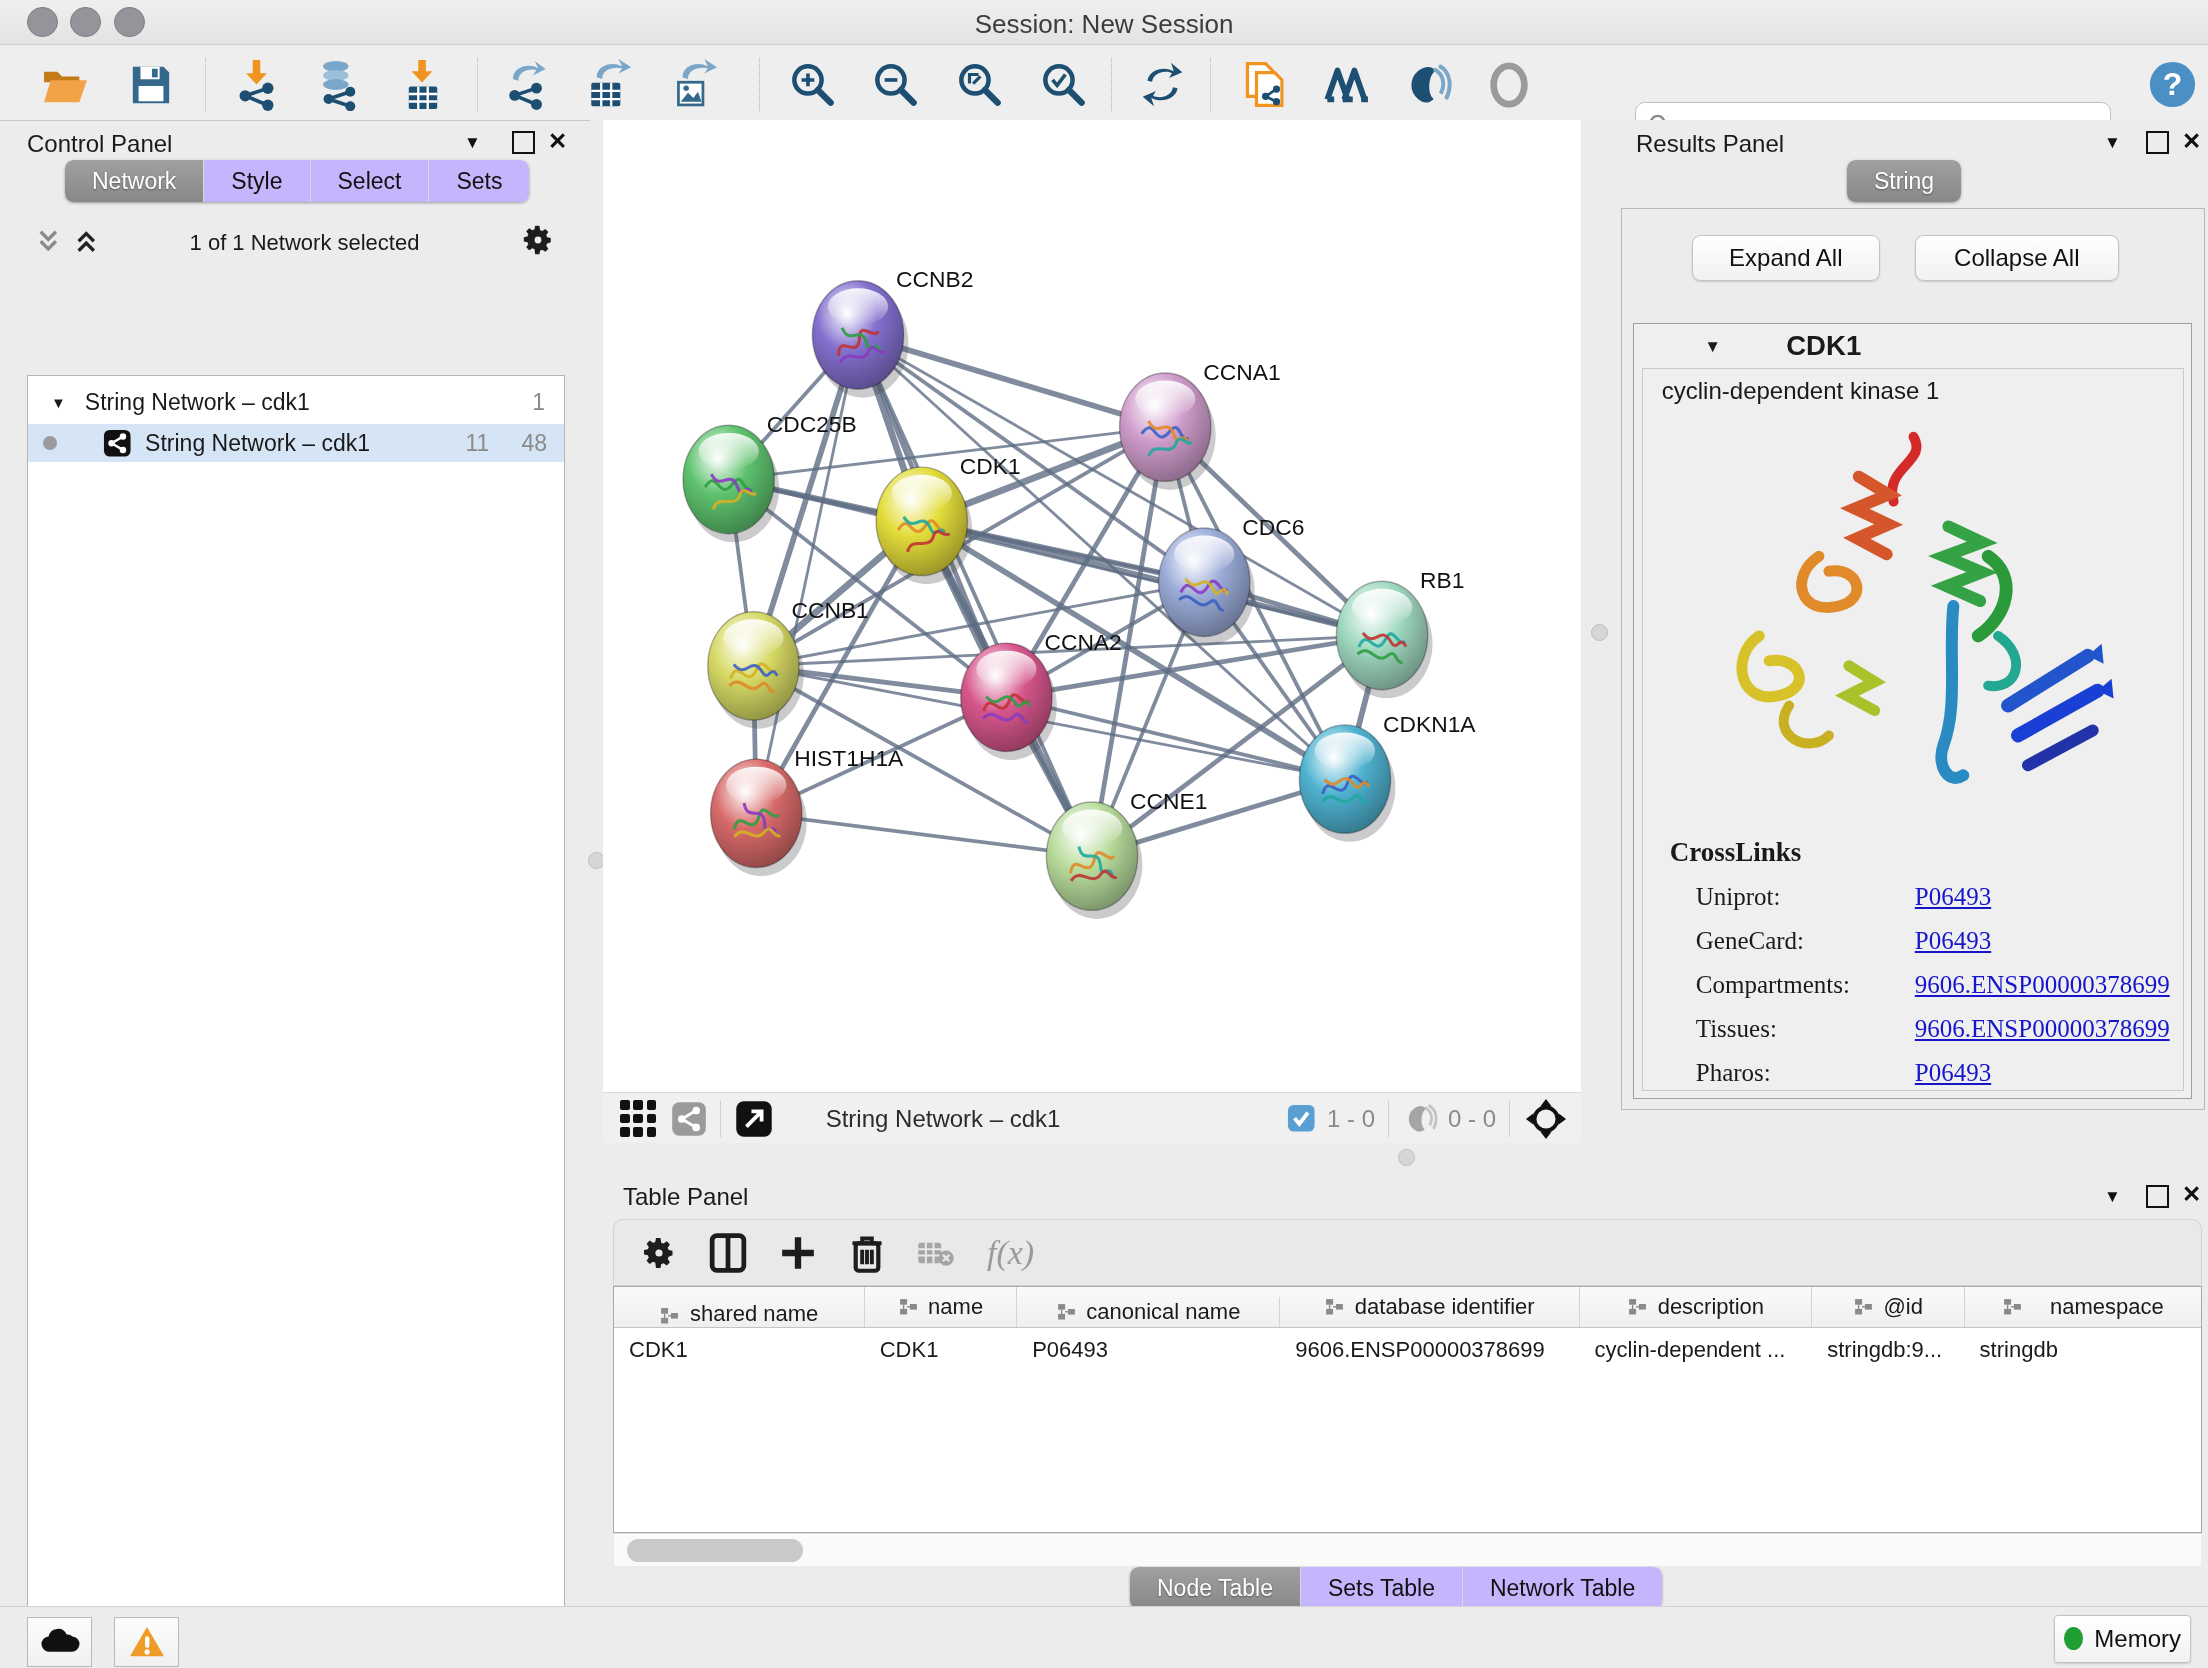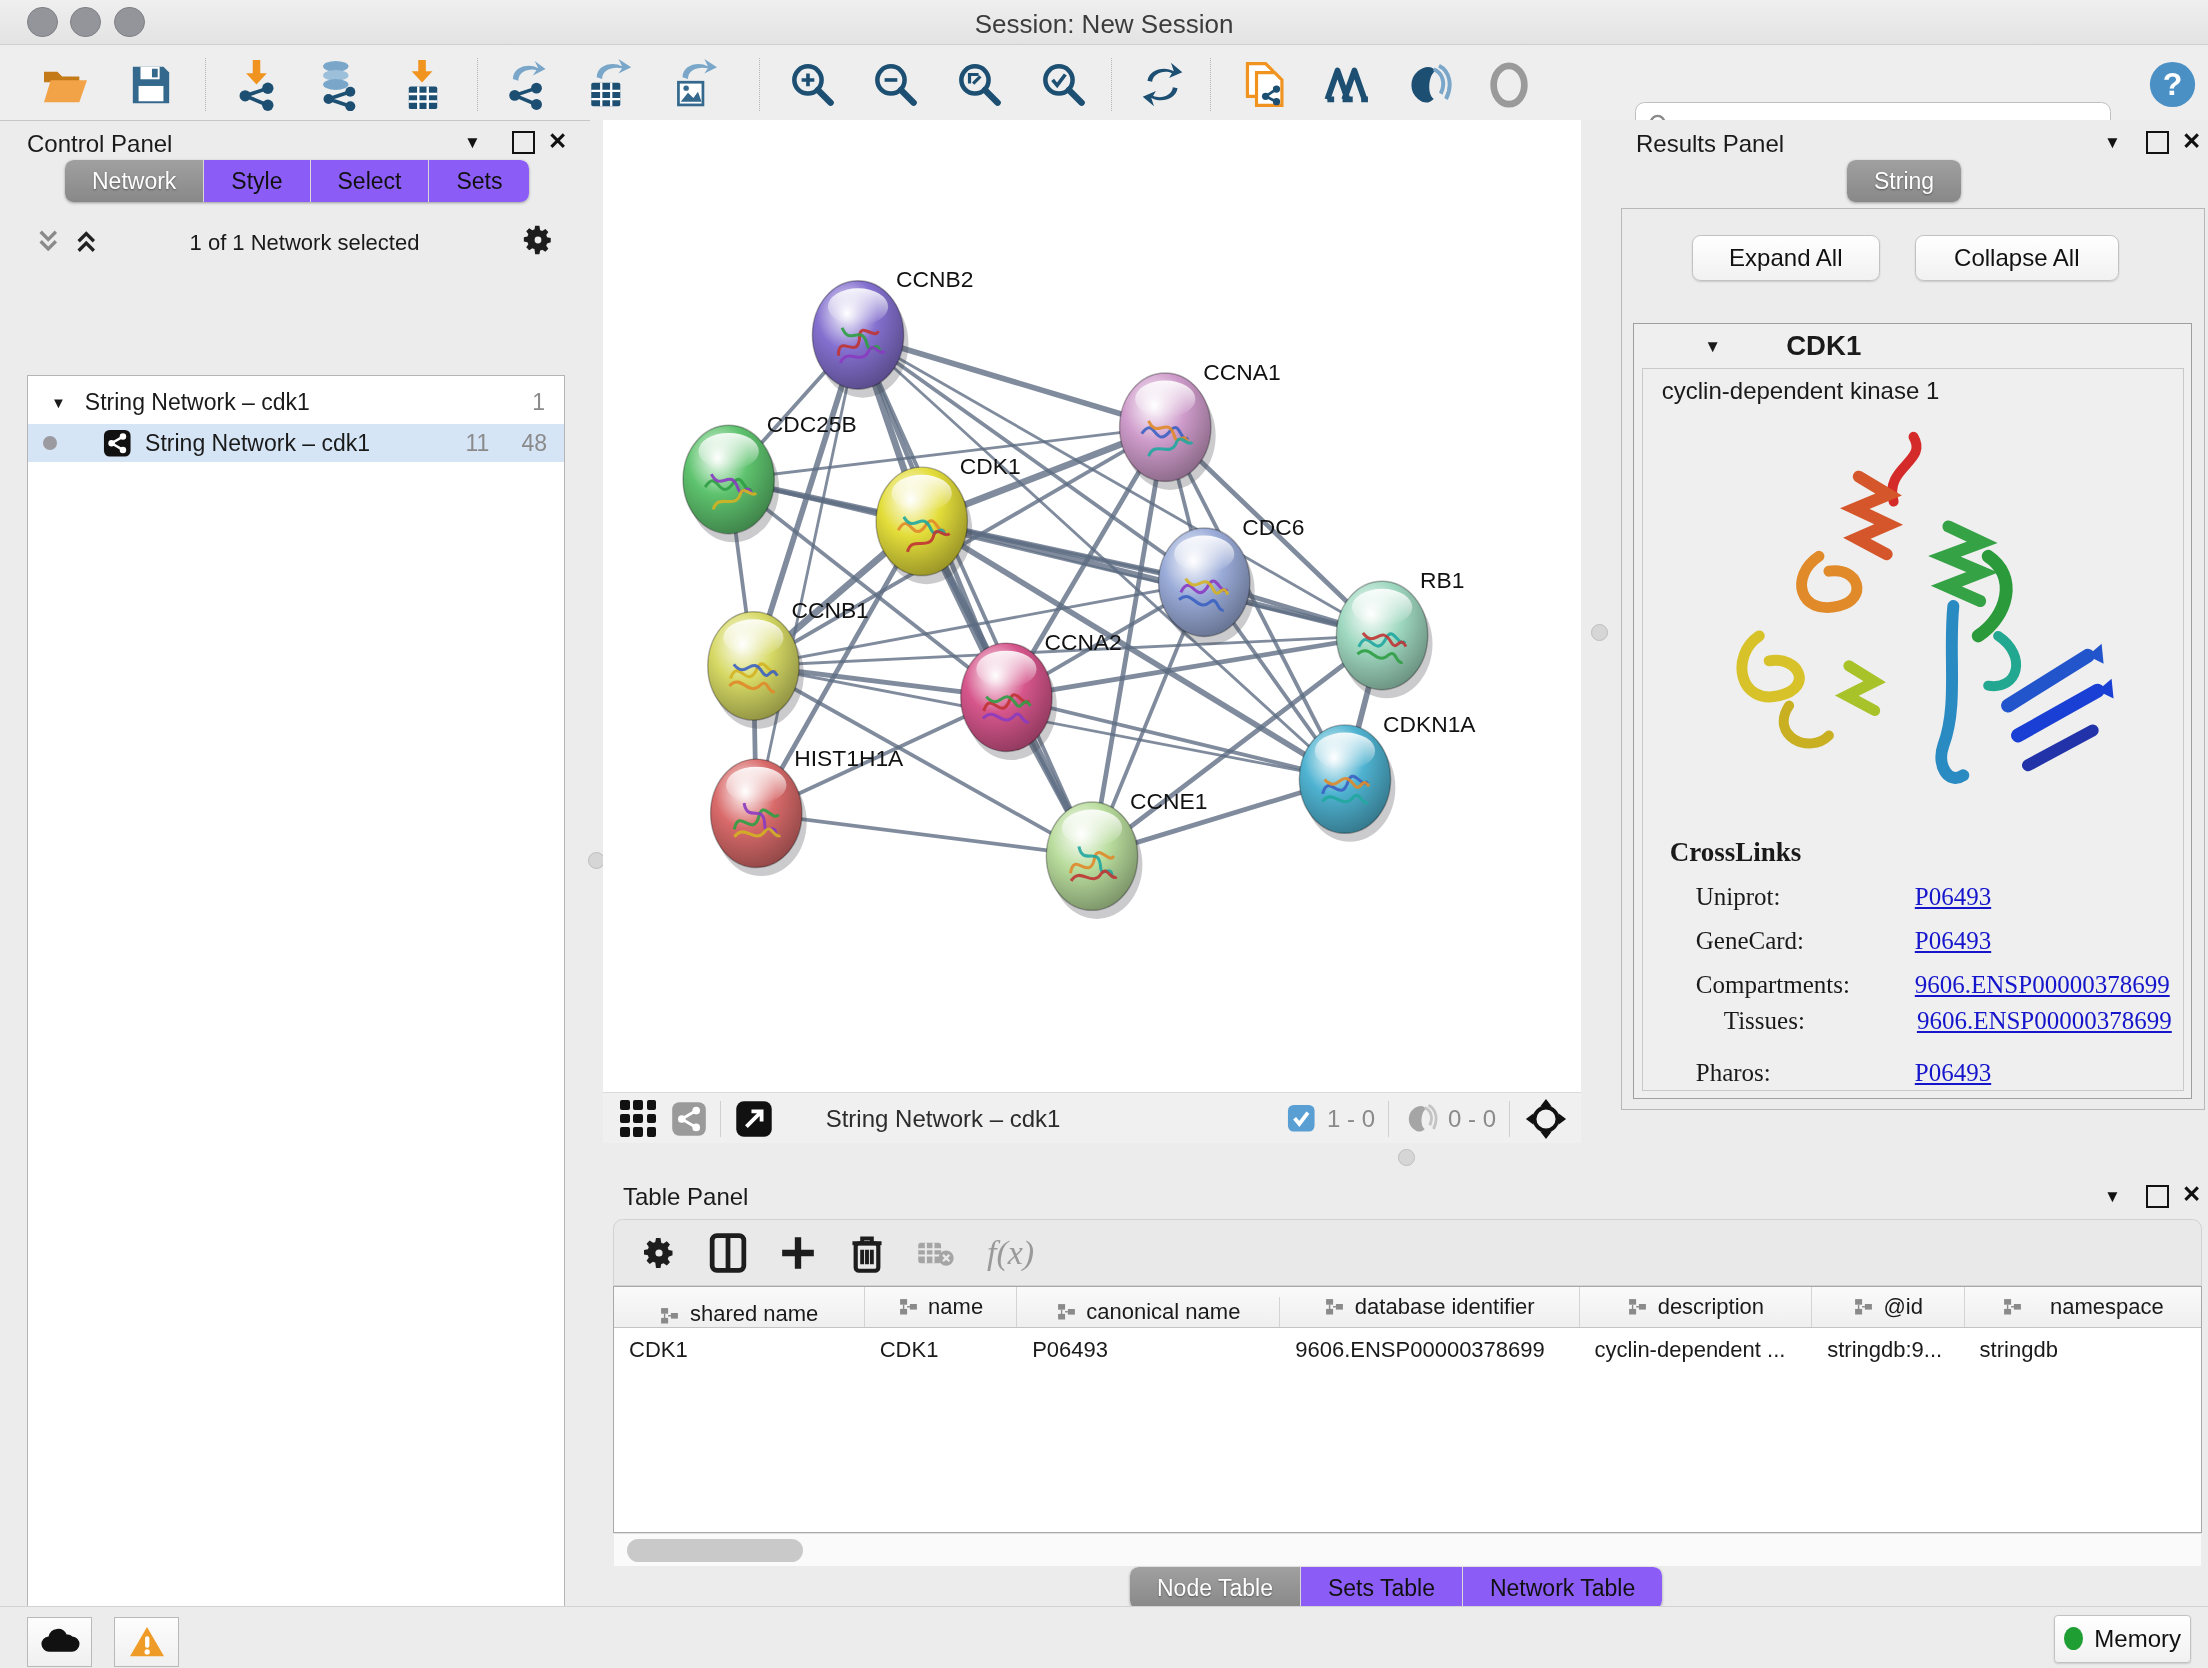--- a/index.html
+++ b/index.html
@@ -17,21 +17,21 @@
   .tsep{top:13.3px;width:0;height:53px;border-left:1.9px dotted #b5b5b5;}
   .searchbox{left:1635px;top:57px;width:476px;height:46px;background:#fff;border:1px solid #c0c0c0;
              border-radius:9.5px;display:flex;align-items:center;padding-left:11.4px;box-sizing:border-box;}
   .searchbox input{border:none;outline:none;font-size:23px;width:409px;background:transparent;
                    font-family:"Liberation Sans",sans-serif;}
 
   
   .panel-head{font-size:24px;color:#1a1a1a;}
   .winctl{font-size:23px;color:#111;font-weight:bold;line-height:23px;}
   .seg{display:flex;border-radius:8.6px;box-shadow:0 1px 2.9px rgba(0,0,0,.35);overflow:hidden;background:#fdfdfd;}
-  .seg .s{height:42px;line-height:42px;padding:0 27px;font-size:23px;background:#8b5cf6;color:#111;
+  .seg .s{height:42px;line-height:42px;padding:0 27px;font-size:23px;background:#c4b5fd;color:#111;
           border-right:1px solid #d8d8d8;white-space:nowrap;}
   .seg .s:last-child{border-right:none;}
   .seg .s.on{background:linear-gradient(#a0a0a0,#888888);color:#fff;text-shadow:0 1px 1.9px rgba(0,0,0,.4);}
   .btn{background:linear-gradient(#ffffff,#f1f1f1);border:1px solid #c2c2c2;border-radius:8.6px;
        display:flex;align-items:center;justify-content:center;font-size:24px;color:#111;
        box-shadow:0 1px 1.9px rgba(0,0,0,.15);}
 
   
   .ctree{left:27px;top:255px;width:536px;height:1316px;background:#fff;border:1px solid #b4b4b4;}
   .trow{position:absolute;left:0;width:100%;height:38px;display:flex;align-items:center;font-size:23px;}
@@ -605,21 +605,21 @@
               <span class="link" style="font-size:25px;">P06493</span>
             </div>
             <div style="display:flex;height:44px;align-items:center;">
               <span class="serif" style="width:219px;font-size:25px;">GeneCard:</span>
               <span class="link" style="font-size:25px;">P06493</span>
             </div>
             <div style="display:flex;height:44px;align-items:center;">
               <span class="serif" style="width:219px;font-size:25px;">Compartments:</span>
               <span class="link" style="font-size:25px;">9606.ENSP00000378699</span>
             </div>
-            <div style="display:flex;height:44px;align-items:flex-start;margin-left:28px;">
+            <div style="display:flex;height:44px;align-items:center;">
               <span class="serif" style="width:219px;font-size:25px;">Tissues:</span>
               <span class="link" style="font-size:25px;">9606.ENSP00000378699</span>
             </div>
             <div style="display:flex;height:44px;align-items:center;">
               <span class="serif" style="width:219px;font-size:25px;">Pharos:</span>
               <span class="link" style="font-size:25px;">P06493</span>
             </div>
           </div>
         </div>
       </div>

